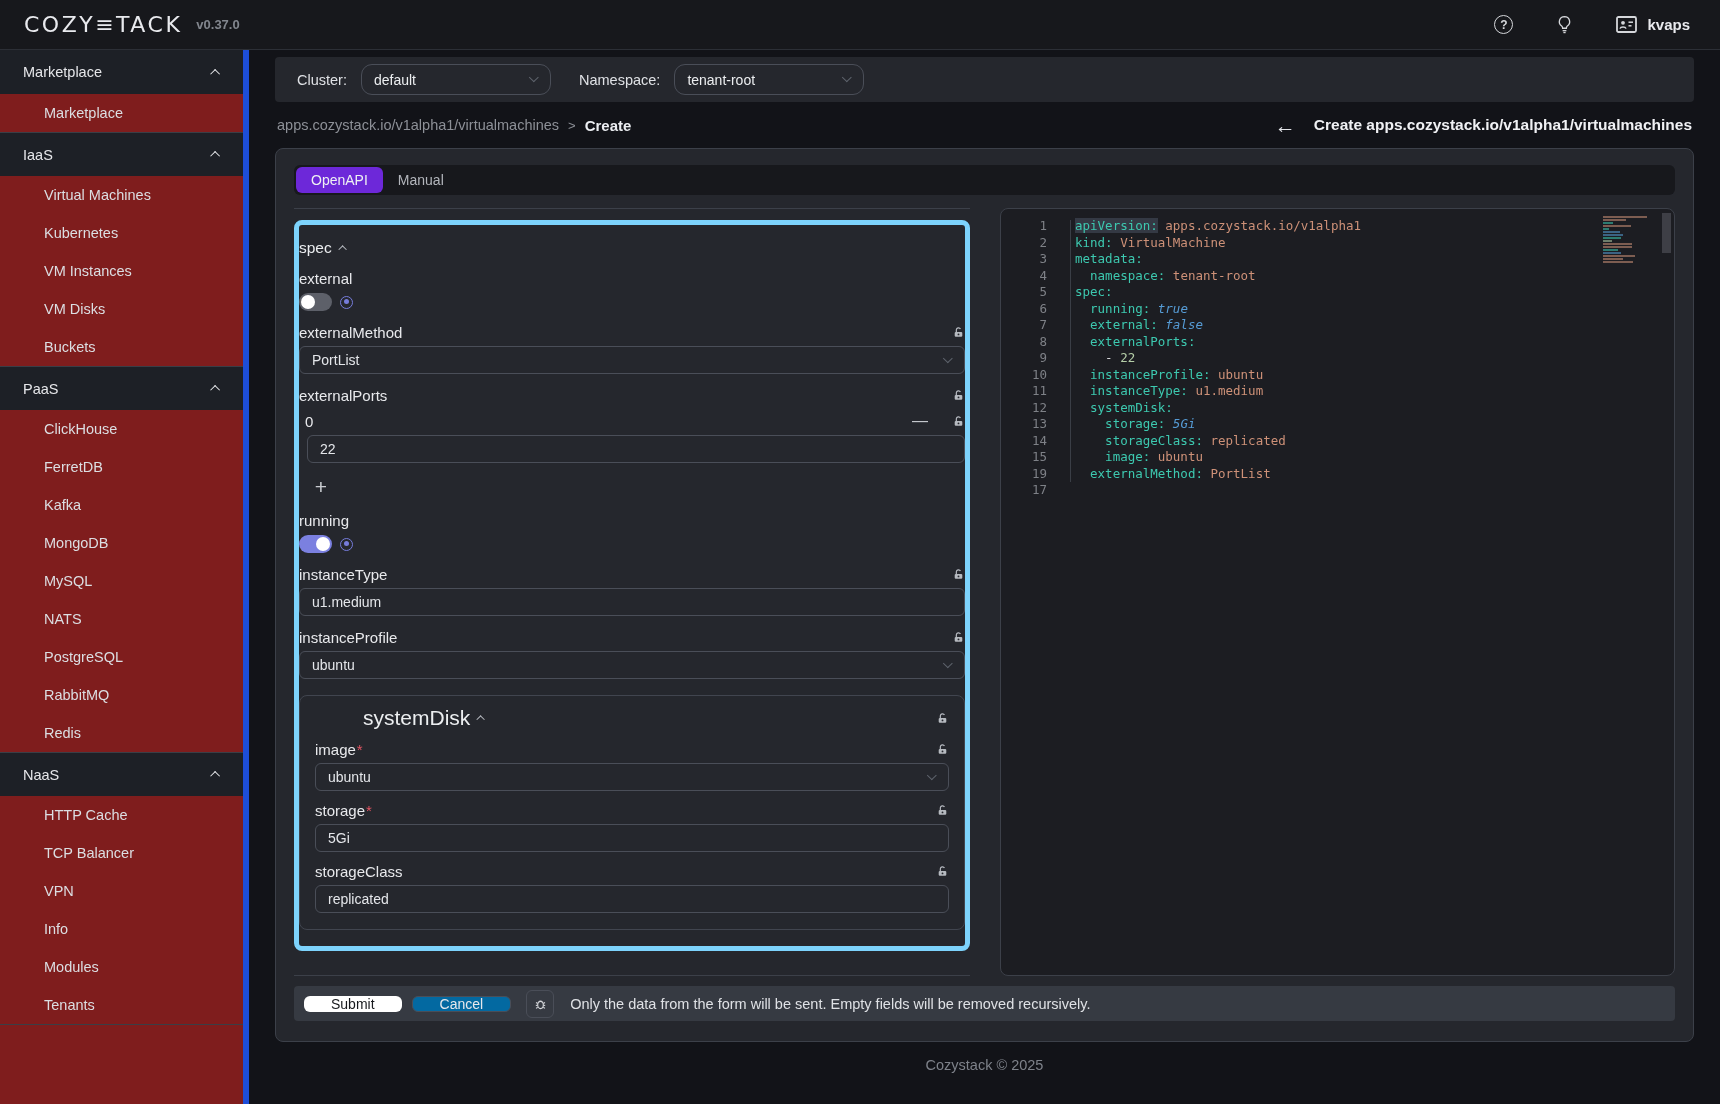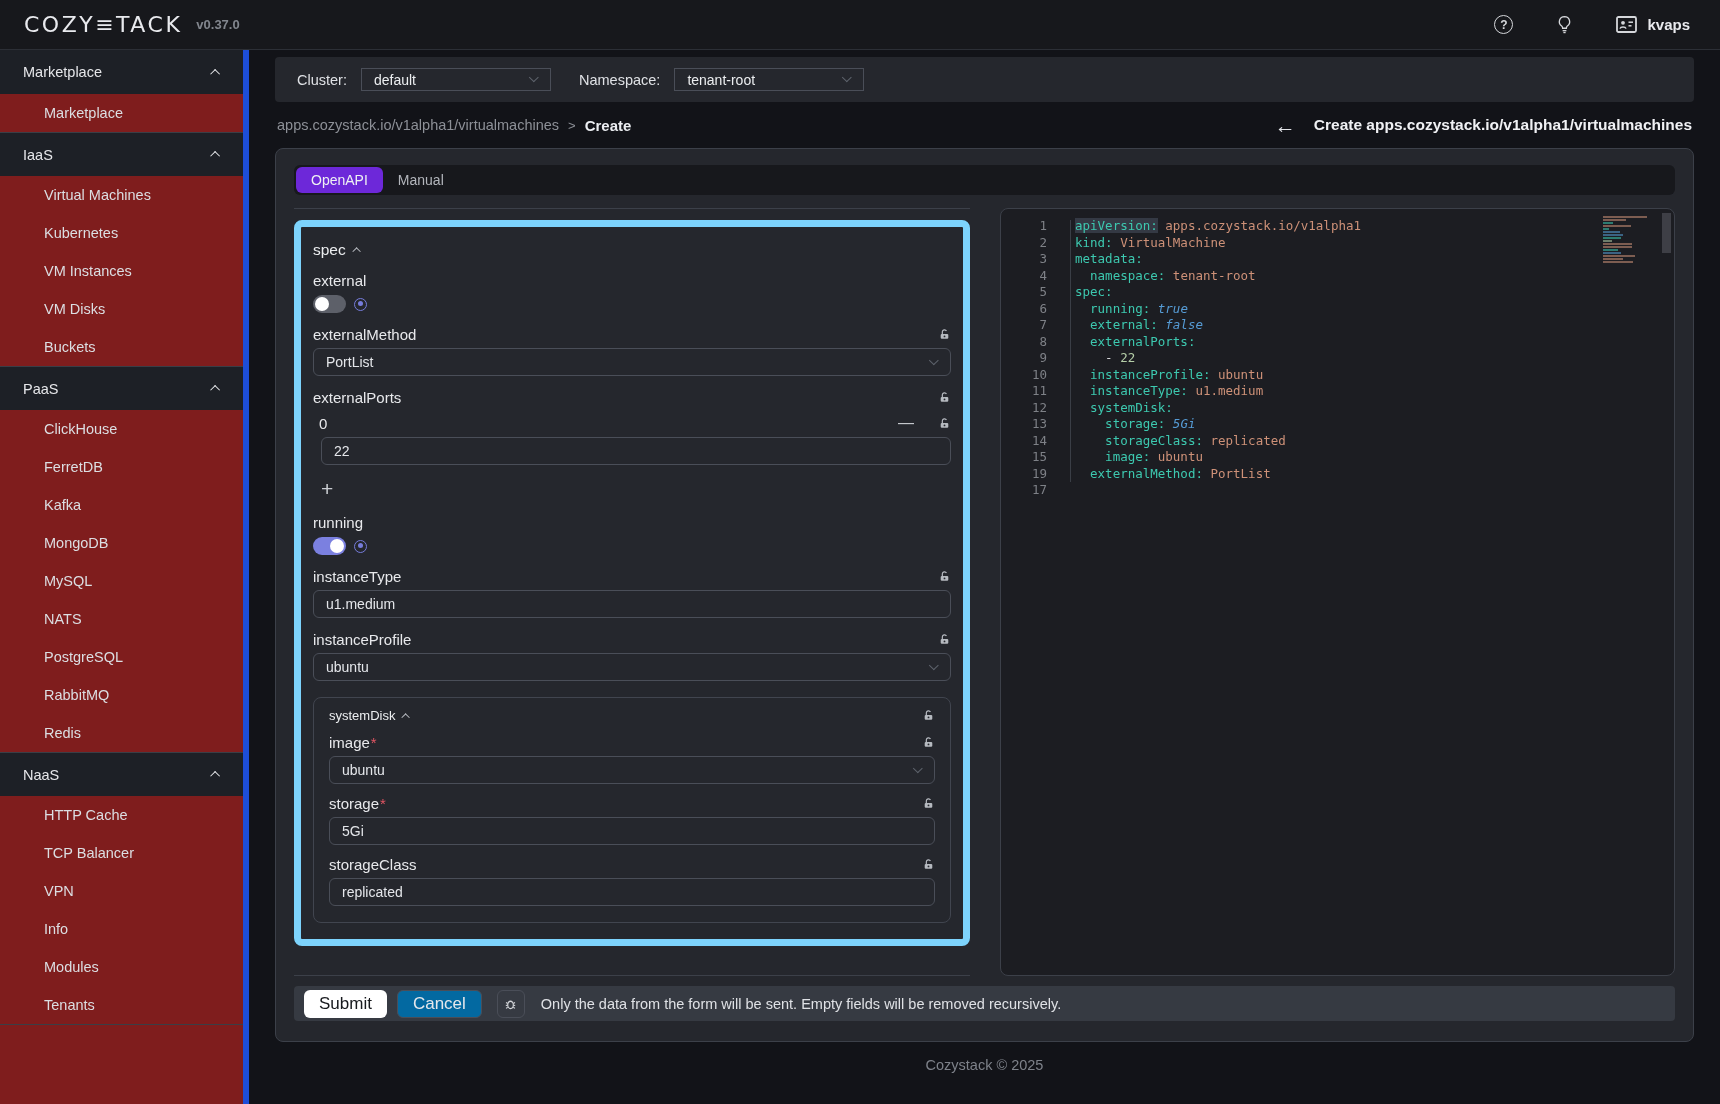--- a/index.html
+++ b/index.html
@@ -36,21 +36,21 @@
   .caret { display:inline-block; width:7px; height:7px;
     border-left:1.5px solid currentColor; border-top:1.5px solid currentColor; }
   .caret.up { transform:rotate(45deg) translate(0,2px); }
   .caret.down { transform:rotate(225deg) translate(2px,1px); }
 
   
   .main { flex:1; display:flex; flex-direction:column; padding:0 26px; overflow:hidden; }
   .context-bar { margin-top:7px; background:#25272d; height:45px; border-radius:4px;
     display:flex; align-items:center; padding:0 22px; font-size:14.5px; color:#dfe1e5; }
   .ctx-label { margin-right:14px; }
-  .ctx-select { width:190px; height:23px; border:1px solid #4a4e58; border-radius:0;
+  .ctx-select { width:190px; height:31px; border:1px solid #4a4e58; border-radius:11px;
     display:flex; align-items:center; justify-content:space-between; padding:0 12px;
     font-size:14px; color:#e7e8eb; margin-right:28px; cursor:pointer; color:#eceef0; }
   .ctx-select .caret { color:#5d626b; }
 
   .breadcrumb-row { height:46px; display:flex; align-items:center; padding:0 2px; }
   .crumb-path { color:#8d9097; font-size:14.5px; cursor:pointer; }
   .crumb-sep { margin:0 9px; color:#8d9097; font-size:13px; }
   .crumb-current { color:#eceef2; font-weight:700; font-size:15px; }
   .title-right { margin-left:auto; display:flex; align-items:center; gap:18px; }
   .back-arrow { font-size:21px; color:#e2e4e8; cursor:pointer; line-height:1; }
@@ -60,21 +60,21 @@
   .card { border:1px solid #3c4049; background:#25272d; border-radius:8px;
     padding:16px 18px 20px; display:flex; flex-direction:column; }
   .tabs-bar { background:#17181c; border-radius:6px; height:30px; display:flex; padding:2px; }
   .tab { padding:0 15px; display:flex; align-items:center; font-size:14px;
     color:#b3b6bc; border-radius:6px; cursor:pointer; }
   .tab.active { background:#6d28d9; color:#eef0f3; }
 
   .content-row { display:flex; gap:30px; margin-top:13px; height:768px; }
   .form-col { width:676px; flex:0 0 676px; border-top:1px solid #3c4049; border-bottom:1px solid #3c4049;
     padding-top:11px; overflow:hidden; }
-  .spec-box { border:7px solid #7dd3fc; border-radius:8px; padding:14px 12px 16px; }
+  .spec-box { border:5px solid #7dd3fc; border-radius:8px; padding:14px 0 16px;text-align:right; }
   .spec-header { font-size:15.5px; color:#eceef0; display:flex; align-items:center; gap:9px; cursor:pointer; }
   .spec-header .caret { color:#b9bcc2; width:6px; height:6px; }
 
   .field-label-row { display:flex; align-items:center; justify-content:space-between; margin-top:13px; }
   .field-label { color:#e8e9ec; font-size:15px; }
   .req { color:#e25563; margin-left:1px; }
   .tbox { margin-top:5px; height:28px; border:1px solid #4a4e58; border-radius:6px;
     display:flex; align-items:center; justify-content:space-between; padding:0 12px;
     font-size:14px; color:#e4e6ea; cursor:text; }
   .tbox .caret { color:#5d626b; }
@@ -91,21 +91,21 @@
   .list-item-row { display:flex; align-items:center; justify-content:space-between;
     margin-top:8px; padding-left:6px; height:18px; }
   .list-index { font-size:15px; color:#e8e9ec; }
   .list-item-actions { display:flex; align-items:center; gap:24px; }
   .minus-btn { color:#c9ccd1; font-size:16px; line-height:1; cursor:pointer; }
   .list-input { margin-left:8px; }
   .plus-btn { margin:12px 0 2px 8px; font-size:21px; color:#c9ccd1; width:20px; cursor:pointer; font-weight:400; }
 
   .subsection { border:1px solid #41454f; border-radius:8px; padding:10px 15px 16px; margin-top:16px; }
   .sub-header-row { display:flex; align-items:center; justify-content:space-between; }
-  .sub-header { font-size:13px; color:#eceef0; display:flex; align-items:center; gap:9px; cursor:pointer; }
+  .sub-header { font-size:21px; color:#eceef0; display:flex; align-items:center; gap:9px; cursor:pointer;margin-left:48px; }
   .sub-header .caret { color:#b9bcc2; width:6px; height:6px; }
   .sub-field .field-label-row { margin-top:11px; }
 
   .lock-icon { cursor:pointer; display:inline-flex; }
 
   
   .editor-panel { flex:1; border:1px solid #3c4049; border-radius:8px; background:#1c1d22;
     position:relative; padding:9px 0; overflow:hidden;
     font-family:"DejaVu Sans Mono", monospace; }
   .editor-panel::before { content:''; position:absolute; left:69px; top:11px; width:1px;
@@ -120,21 +120,21 @@
   .c-plain { color:#d4d4d8; }
   .c-hl { background:#343944; }
   .minimap { position:absolute; top:7px; right:17px; width:54px; }
   .minimap .mbar { height:2px; margin-bottom:1px; opacity:.55; }
   .editor-scrollbar { position:absolute; top:4px; right:3px; width:9px; height:40px;
     background:rgba(150,155,165,.28); cursor:pointer; }
 
   
   .action-bar { margin-top:10px; background:#363a42; border-radius:4px; height:35px;
     display:flex; align-items:center; padding:0 10px; }
-  .btn { height:28px; padding:0 15px; border-radius:6px; font-size:17px;
+  .btn { height:16px; padding:0 27px; border-radius:6px; font-size:14px;
     display:flex; align-items:center; cursor:pointer; border:none; font-family:inherit; }
   .btn-submit { background:#ffffff; color:#17191d; font-weight:500; }
   .btn-cancel { background:#0369a1; border:1px solid #4a4e58; color:#e6e8ec; margin-left:10px; }
   .btn-bug { width:28px; height:28px; padding:0; justify-content:center; background:transparent;
     border:1px solid #4a4e58; border-radius:6px; margin-left:15px; display:flex; align-items:center; cursor:pointer; }
   .action-note { margin-left:16px; color:#dfe1e5; font-size:14.5px; }
 
   .footer { text-align:center; color:#7e828a; font-size:14.5px; margin-top:15px; }
 </style>
 </head>

